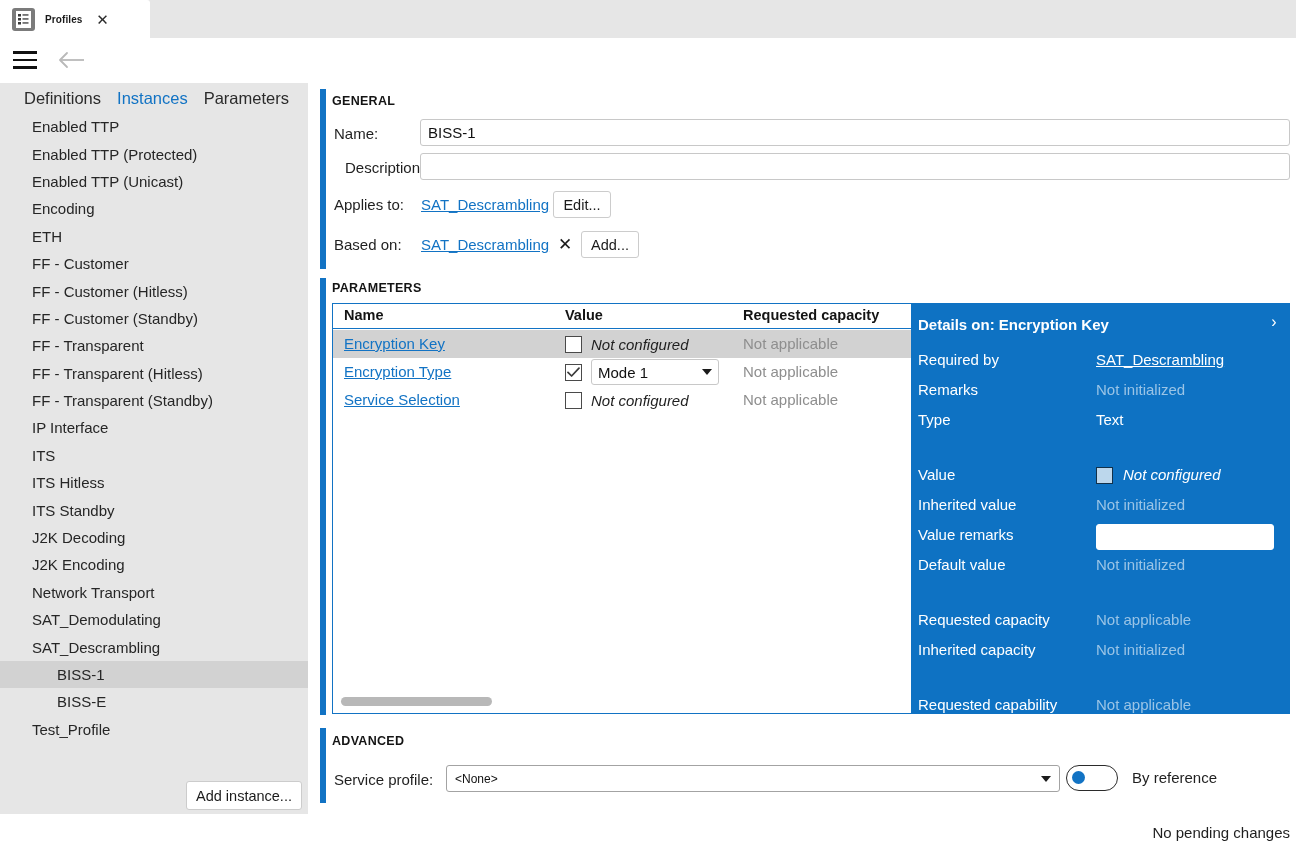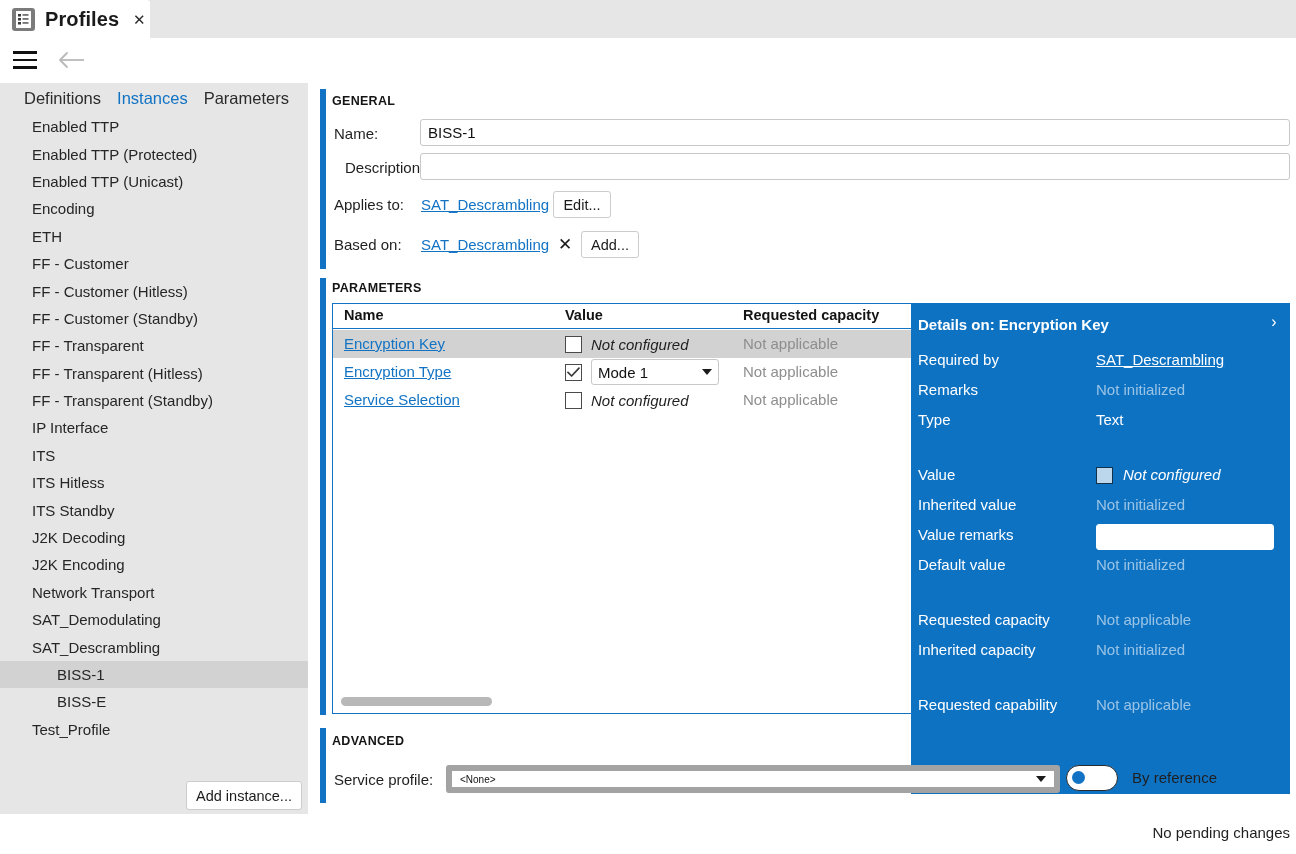--- a/index.html
+++ b/index.html
@@ -25,21 +25,21 @@
     border-top-right-radius: 3px;
   }
   .tab-icon {
     width: 23px; height: 23px; border-radius: 3px;
     background: #7b7b7b;
     display: flex; align-items: center; justify-content: center;
     flex: 0 0 auto;
   }
   .tab-icon svg { display: block; }
   .tab-title {
-    font-size: 20px; font-weight: bold; color: #1a1a1a;
+    font-size: 10px; font-weight: bold; color: #1a1a1a;
     margin-left: 10px; letter-spacing: .1px;
   }
   .tab-close {
     margin-left: 12px; width: 16px; height: 16px;
     color: #2b2b2b;
     display: flex; align-items: center; justify-content: center;
     font-size: 15px; line-height: 1;
   }
 
   
@@ -161,21 +161,21 @@
     width: 0; height: 0; border-left: 5px solid transparent;
     border-right: 5px solid transparent; border-top: 6px solid #1b1b1b;
   }
   .hscroll {
     position: absolute; left: 8px; bottom: 7px; width: 151px; height: 9px;
     background: #b8b8b8; border-radius: 5px;
   }
 
   
   .details {
-    position: absolute; left: 911px; top: 303px; width: 379px; height: 491px;
+    position: absolute; left: 911px; top: 303px; width: 379px; height: 411px;
     background: #0e72c3; color: #ffffff; overflow: hidden;
   }
   .details-title {
     position: absolute; left: 7px; top: 13px;
     font-size: 15px; font-weight: bold; color: #ffffff;
   }
   .details-collapse {
     position: absolute; right: 8px; top: 10px; width: 16px; height: 18px;
     color: #ffffff; display: flex; align-items: center; justify-content: center;
   }
@@ -190,23 +190,23 @@
     width: 17px; height: 17px; border: 1.5px solid #12314a; background: #bcd7ec;
   }
   .dinput {
     position: absolute; left: 185px; top: 2px; width: 178px; height: 26px;
     background: #ffffff; border: 1px solid #ffffff; border-radius: 3px;
   }
 
   
   .sp-select {
     position: absolute; left: 446px; top: 765px; width: 614px; height: 27px;
-    background: #fff; border: 6px solid #a3a3a3; border-radius: 3px;
+    background: #fff; border: 1px solid #a3a3a3; border-radius: 3px;
     display: flex; align-items: center; padding: 8px 8px;
-    font-size: 10px; color: #111;
+    font-size: 12px; color: #111;
   }
   .sp-select .cap { flex: 1; }
   .toggle {
     position: absolute; left: 1066px; top: 765px; width: 52px; height: 26px;
     border: 1.5px solid #2b2b2b; border-radius: 13px; background: #ffffff;
   }
   .toggle .knob {
     position: absolute; left: 5px; top: 5px; width: 13px; height: 13px;
     border-radius: 50%; background: #1273c4;
   }

